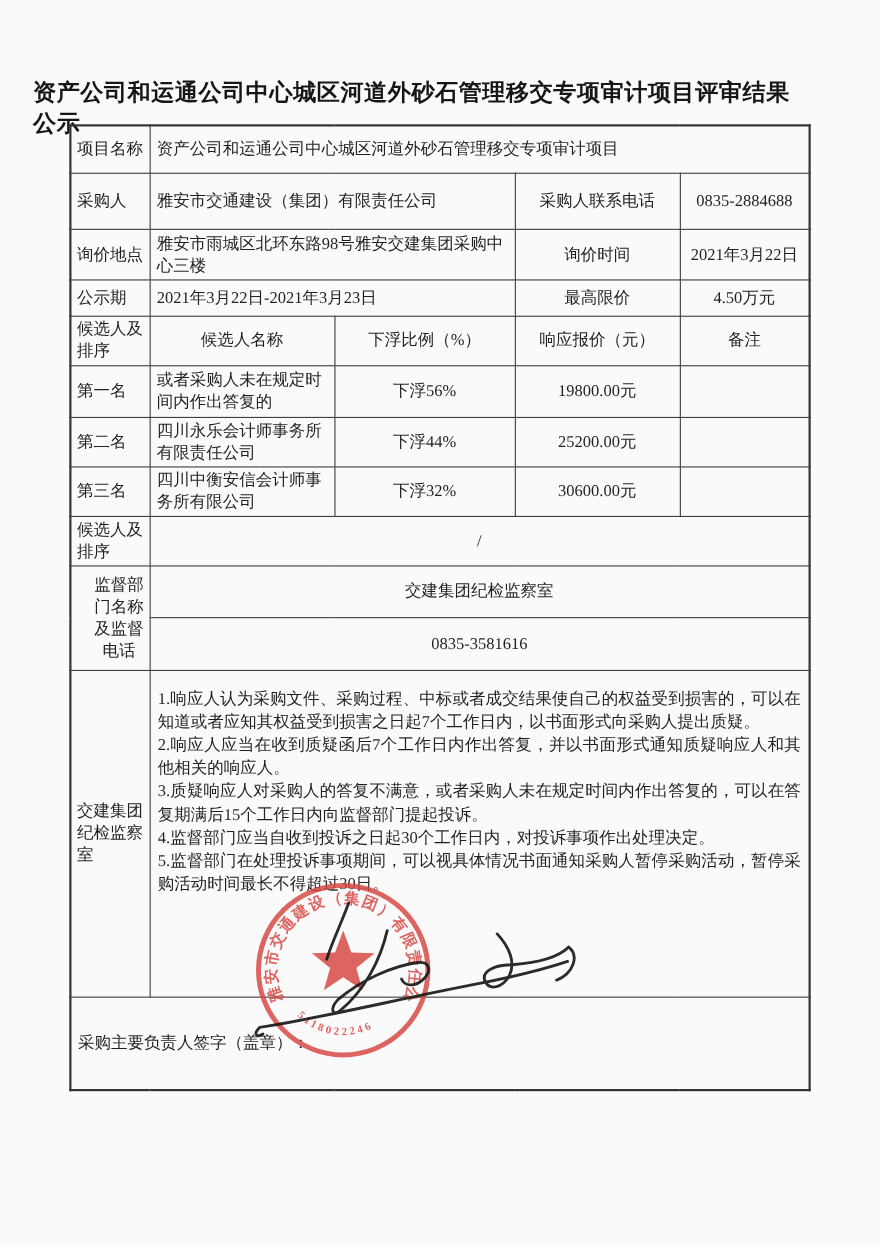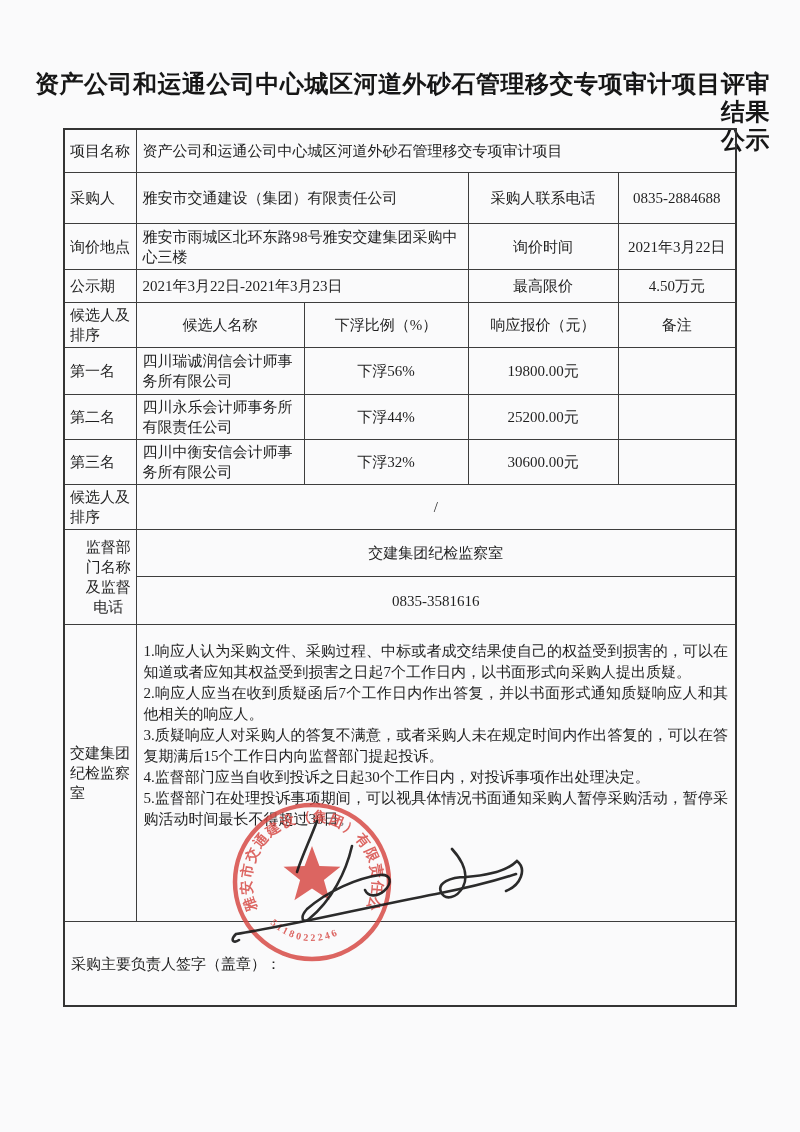--- a/index.html
+++ b/index.html
@@ -7,27 +7,27 @@
     width:800px;height:1132px;
     background:#fafafb;
     font-family:"Liberation Serif","DejaVu Serif",serif;
     color:#1f1f1f;
     position:relative;
     overflow:hidden;
   }
   .page{position:absolute;inset:0;}
   .doc-title{
     position:absolute;top:70px;left:30px;right:30px;
-    text-align:right;
-    font-size:24px;font-weight:bold;
+    text-align:left;
+    font-size:21px;font-weight:bold;
     line-height:28px;color:#161616;
     letter-spacing:0.5px;
   }
   table.main{
-    position:absolute;left:63px;top:128px;
+    position:absolute;left:63px;top:113px;
     width:672px;
     border-collapse:collapse;
     table-layout:fixed;
     border:2px solid #343434;
   }
   td{
     border:1.5px solid #3d3d3d;
     font-size:15px;
     padding:2px 6px;
     vertical-align:middle;
@@ -107,21 +107,21 @@
       </tr>
       <tr class="r5">
         <td class="lbl">候选人及排序</td>
         <td class="val-c">候选人名称</td>
         <td class="val-c">下浮比例（%）</td>
         <td class="val-c">响应报价（元）</td>
         <td class="val-c">备注</td>
       </tr>
       <tr class="r6">
         <td class="lbl">第一名</td>
-        <td class="val-l">四川瑞诚润信会计师事务所有限公司</td>
+        <td class="val-l">或者采购人未在规定时间内作出答复的</td>
         <td class="val-c">下浮56%</td>
         <td class="val-c">19800.00元</td>
         <td class="val-c"></td>
       </tr>
       <tr class="r7">
         <td class="lbl">第二名</td>
         <td class="val-l">四川永乐会计师事务所有限责任公司</td>
         <td class="val-c">下浮44%</td>
         <td class="val-c">25200.00元</td>
         <td class="val-c"></td>

